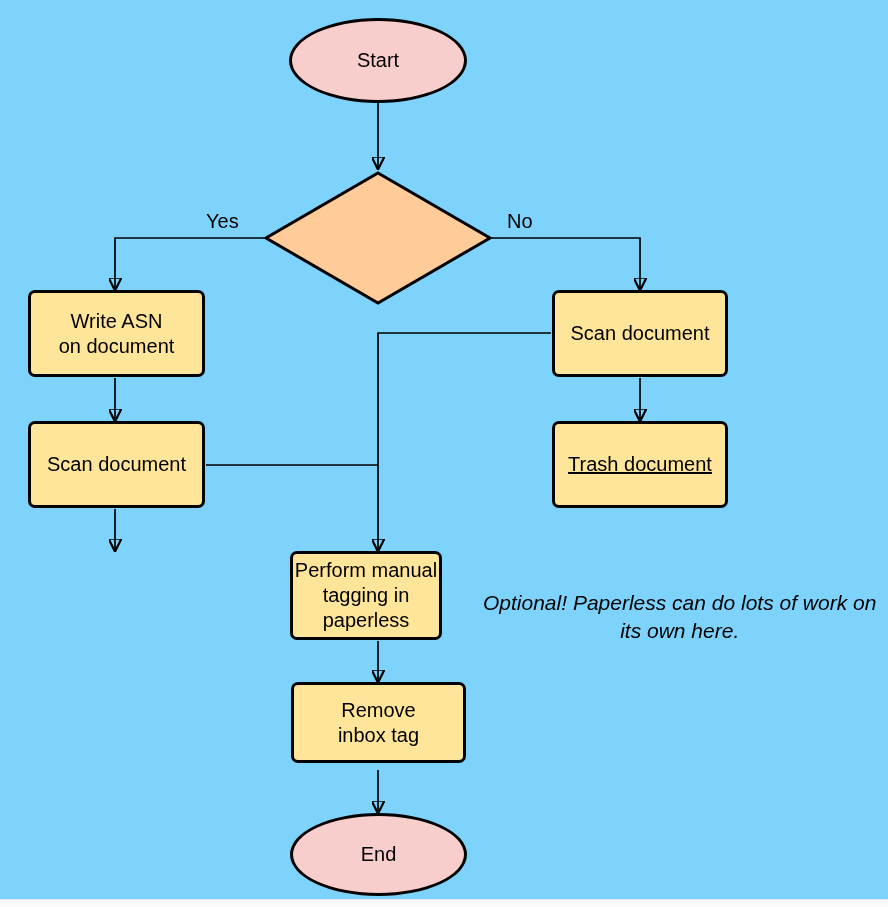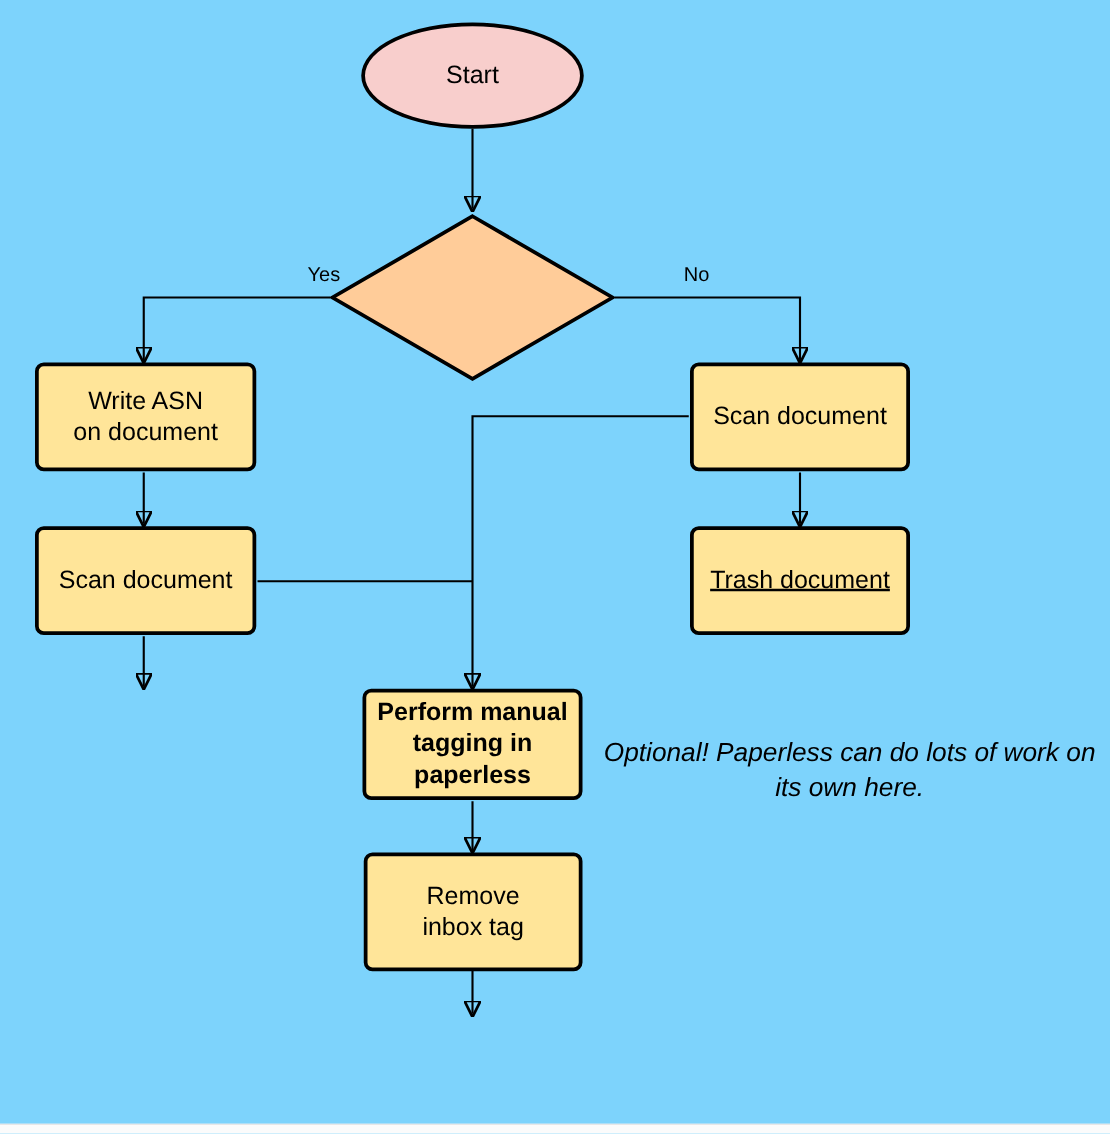--- a/index.html
+++ b/index.html
@@ -48,24 +48,23 @@
   .node.terminal {
     background: var(--terminal-fill);
     border: 3px solid var(--stroke);
     border-radius: 50%;
   }
   .node.decision { background: transparent; border: none; }
   .node.decision svg { position: absolute; left: 0; top: 0; }
   .node.decision .diamond-label { position: relative; }
   .edge-label {
     position: absolute;
-    font-size: 16px;
+    font-size: 20px;
     line-height: 22px;
     color: #000;
-    margin-left: 40px;
   }
   .note {
     position: absolute;
     font-size: 21px;
     line-height: 28px;
     font-style: italic;
     white-space: pre-line;
     color: #000;
     text-align: center;
   }
@@ -121,31 +120,34 @@
 
 
   <div class="node process" style="left:552px; top:290px; width:176px; height:87px;">
     <span>Scan document</span>
   </div>
 
   <div class="node process" style="left:552px; top:421px; width:176px; height:87px;text-decoration:underline;">
     <span>Trash document</span>
   </div>
 
-  <div class="node process" style="left:290px; top:551px; width:176px; height:89px;font-weight:bold;">
+  <div class="node process" style="left:290px; top:551px; width:152px; height:89px;">
     <span>Perform manual
 tagging in
 paperless</span>
   </div>
 
-  <div class="node process" style="left:291px; top:682px; width:175px; height:95px;">
+  <div class="node process" style="left:291px; top:682px; width:175px; height:81px;">
     <span>Remove
 inbox tag</span>
   </div>
 
+  <div class="node terminal" style="left:290px; top:813px; width:177px; height:83px;">
+    <span>End</span>
+  </div>
 
   <div class="edge-label" style="left:206px; top:210px;">Yes</div>
 
   <div class="edge-label" style="left:507px; top:210px;">No</div>
 
   <div class="note" style="left:483px; top:589px;">Optional! Paperless can do lots of work on
 its own here.</div>
 
   <div class="bottom-edge"></div>
 

